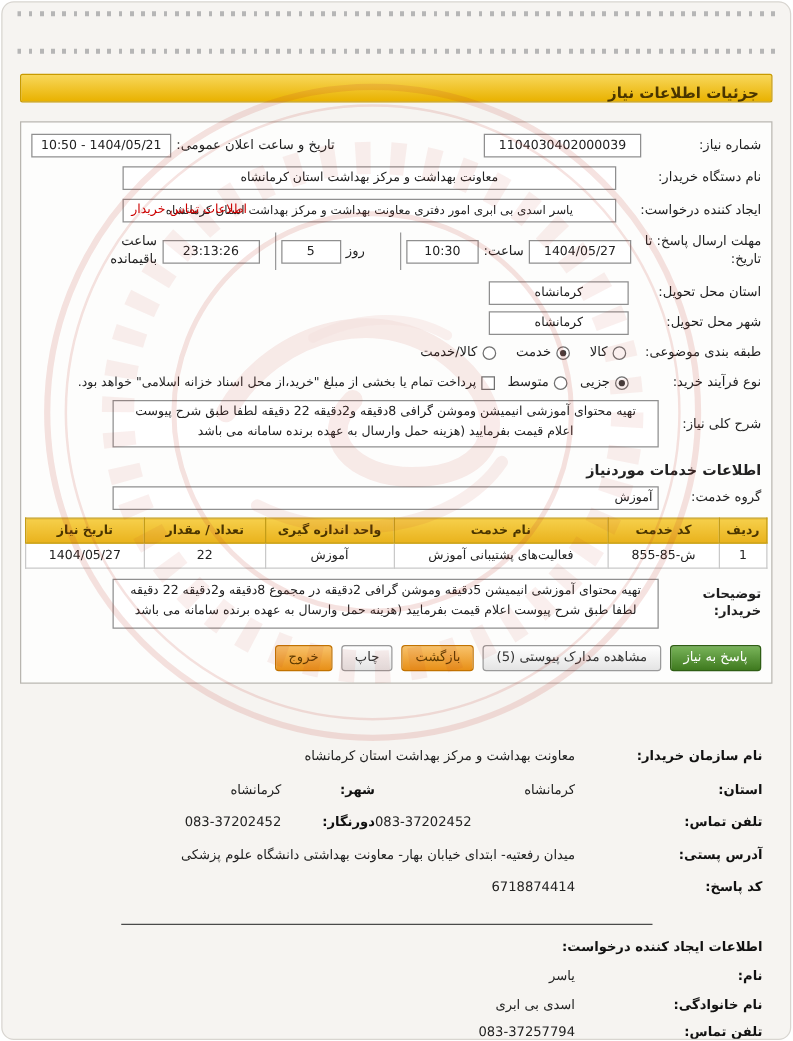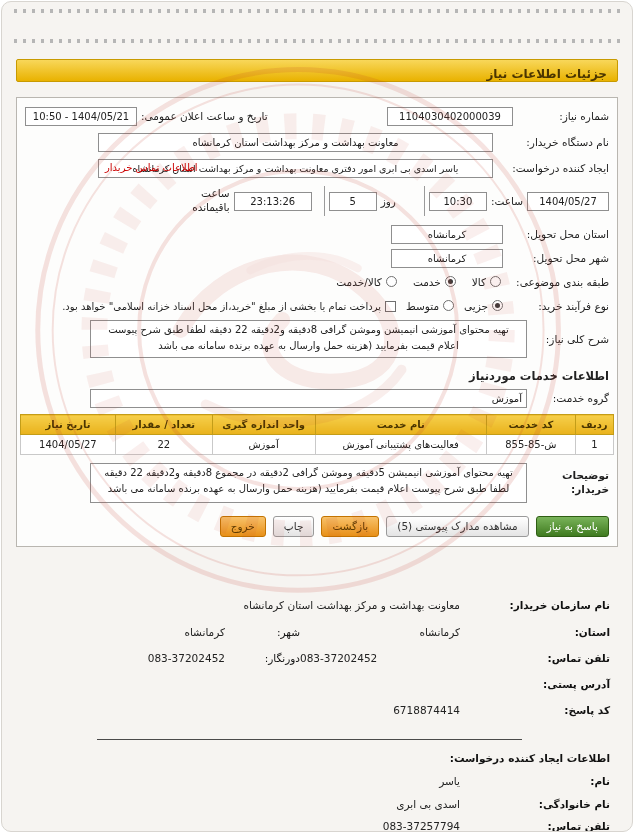--- a/index.html
+++ b/index.html
@@ -15,34 +15,34 @@
   .row{position:absolute;left:8px;right:8px;height:20px;display:flex;align-items:center;gap:4px}
   .lbl{color:#1f1f1f;white-space:nowrap;font-size:10.5px}
   .wrap{white-space:normal;line-height:1.3;text-align:right}
   .inp{background:#fff;border:1px solid #8f8f8f;height:19px;display:flex;align-items:center;justify-content:center;font-size:10px;padding:0 4px;white-space:nowrap;overflow:hidden}
   .num{direction:ltr}
   .spacer{flex:1}
   .area{background:#fff;border:1px solid #8f8f8f;flex:1;height:100%;font-size:10px;line-height:1.55;text-align:center;padding:1px 6px;overflow:hidden}
   .radio{width:11px;height:11px;border-radius:50%;border:1px solid #707070;background:#fff;position:relative;flex:0 0 auto}
   .radio.sel::after{content:"";position:absolute;inset:2px;border-radius:50%;background:#3c3c3c}
   .chk{width:11px;height:11px;border:1px solid #707070;background:#fff;flex:0 0 auto}
-  .opt{display:flex;align-items:flex-start;gap:4px}
+  .opt{display:flex;align-items:flex-end;gap:4px}
   .vline{width:1px;height:30px;background:#9a9a9a;flex:0 0 auto}
   .link-red{position:absolute;left:80px;top:4px;color:#cc0000;font-size:10px;white-space:nowrap;z-index:2;cursor:pointer}
   .sec-title{font-weight:bold;font-size:11.5px;color:#222}
   .tbl{position:absolute;top:316px;left:3px;right:3px;width:calc(100% - 6px);border-collapse:collapse;font-size:10px;table-layout:fixed}
   .tbl th{background:linear-gradient(#f6cf4a,#e9b21c);border:1px solid #c39d18;height:20px;font-weight:bold;color:#4a3500;padding:0 2px}
   .tbl td{background:#fff;border:1px solid #c9c9c9;height:20px;text-align:center;padding:0 2px;overflow:hidden;white-space:nowrap}
   .btn{height:21px;border-radius:3px;display:flex;align-items:center;justify-content:center;font-size:10.5px;padding:0 10px;cursor:pointer;white-space:nowrap}
   .btn.green{background:linear-gradient(#79b45a,#3f7a1f);border:1px solid #2f5e14;color:#fff}
   .btn.plain{background:linear-gradient(#ffffff,#e4e4e4);border:1px solid #9a9a9a;color:#333}
   .btn.orange{background:linear-gradient(#f8c26a,#e89018);border:1px solid #c27300;color:#5d3a00}
   .crow{position:absolute;right:22px;left:22px;display:flex;align-items:flex-start;font-size:10.5px}
   .clabel{font-weight:bold;width:150px;flex:0 0 auto;color:#111}
-  .clabel2{font-weight:normal;width:75px;flex:0 0 auto;color:#111}
+  .clabel2{font-weight:bold;width:75px;flex:0 0 auto;color:#111}
   .cval{color:#222}
   .cval.w160{width:160px;flex:0 0 auto}
   .ltr{direction:ltr;unicode-bidi:embed}
   .hline{position:absolute;top:737px;left:95px;width:425px;height:1px;background:#4a4a4a}
   .watermark{position:absolute;inset:0;z-index:40;pointer-events:none}
 </style>
 </head>
 <body>
 
 <div class="card">
@@ -70,20 +70,21 @@
     </div>
 
     <div class="row" style="top:60px">
       <span class="lbl" style="width:112px">ایجاد کننده درخواست:</span>
       <div class="inp" style="width:395px;font-size:9.5px">یاسر اسدی بی ابری امور دفتری معاونت بهداشت و مرکز بهداشت استان کرمانشاه</div>
       <div class="spacer"></div>
       <span class="link-red">اطلاعات تماس خریدار</span>
     </div>
 
     <div class="row" style="top:86px;height:34px">
+      <span class="lbl wrap" style="width:100px;white-space:normal">مهلت ارسال پاسخ: تا تاریخ:</span>
       <div class="inp num" style="width:82px">1404/05/27</div>
       <span class="lbl">ساعت:</span>
       <div class="inp num" style="width:58px">10:30</div>
       <div class="vline"></div>
       <span class="lbl" style="margin-right:24px">روز</span>
       <div class="inp num" style="width:48px">5</div>
       <div class="vline"></div>
       <div class="inp num" style="width:78px;margin-right:8px">23:13:26</div>
       <span class="lbl wrap" style="width:62px;white-space:normal">ساعت باقیمانده</span>
     </div>
@@ -199,20 +200,21 @@
 
   <div class="crow" style="top:650px">
     <span class="clabel">تلفن تماس:</span>
     <span class="cval w160 ltr">083-37202452</span>
     <span class="clabel2">دورنگار:</span>
     <span class="cval ltr">083-37202452</span>
   </div>
 
   <div class="crow" style="top:676px">
     <span class="clabel">آدرس پستی:</span>
+    <span class="cval">میدان رفعتیه- ابتدای خیابان بهار- معاونت بهداشتی دانشگاه علوم پزشکی</span>
   </div>
 
   <div class="crow" style="top:702px">
     <span class="clabel">کد پاسخ:</span>
     <span class="cval ltr">6718874414</span>
   </div>
 
   <div class="hline"></div>
 
   <div class="crow" style="top:750px">

